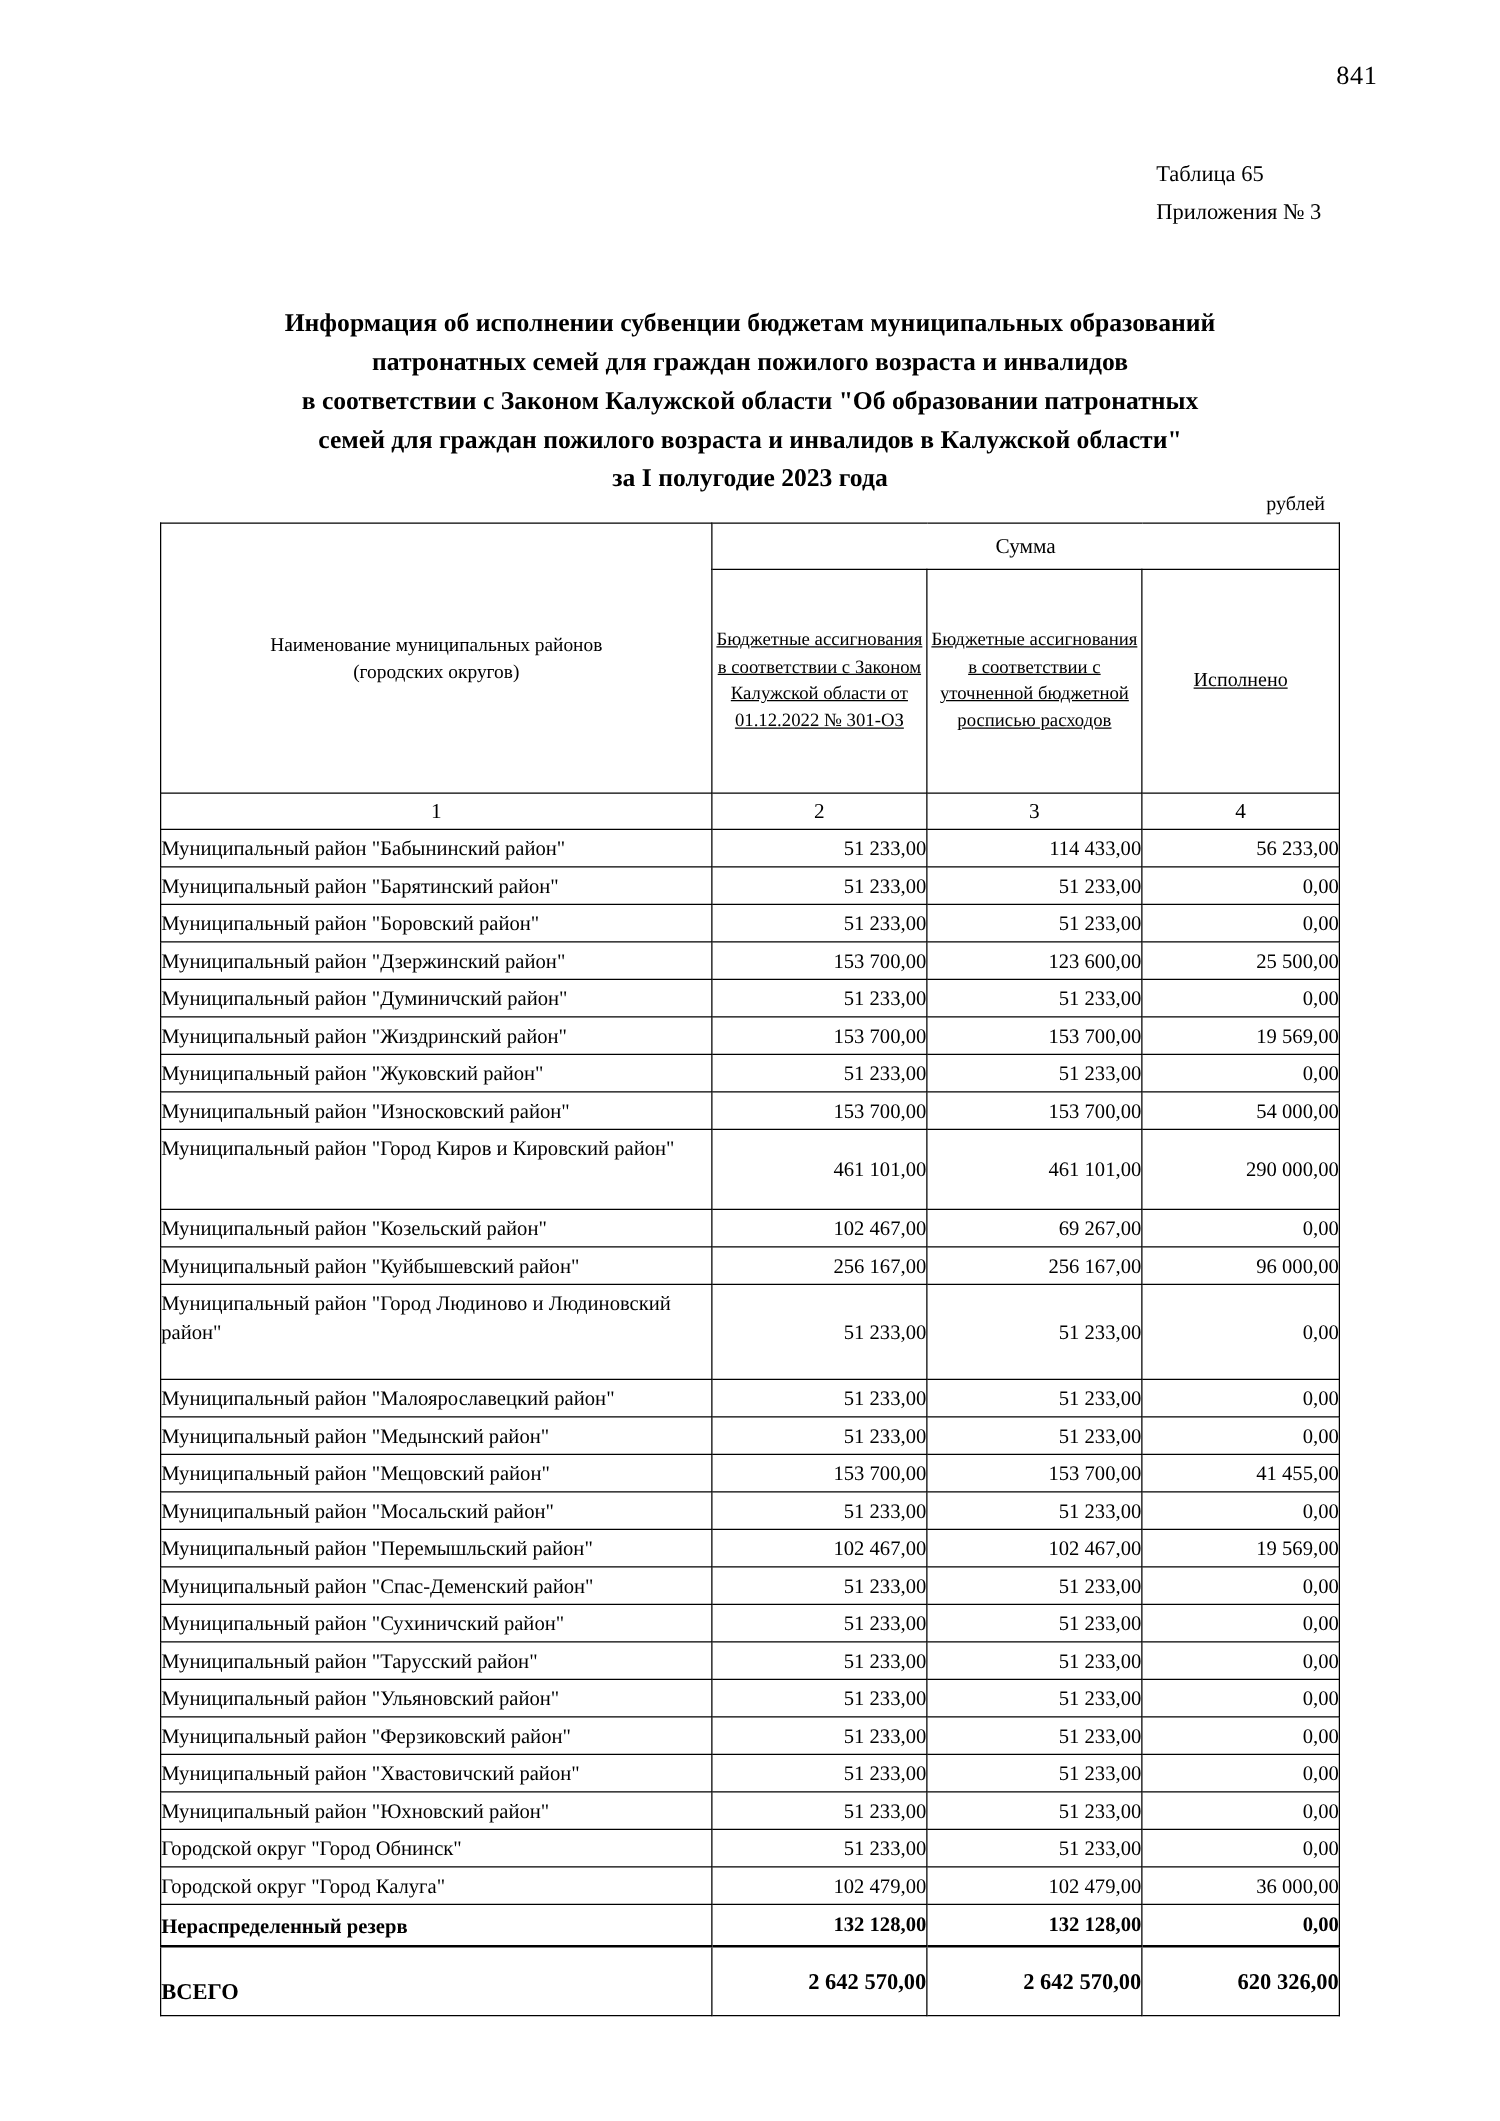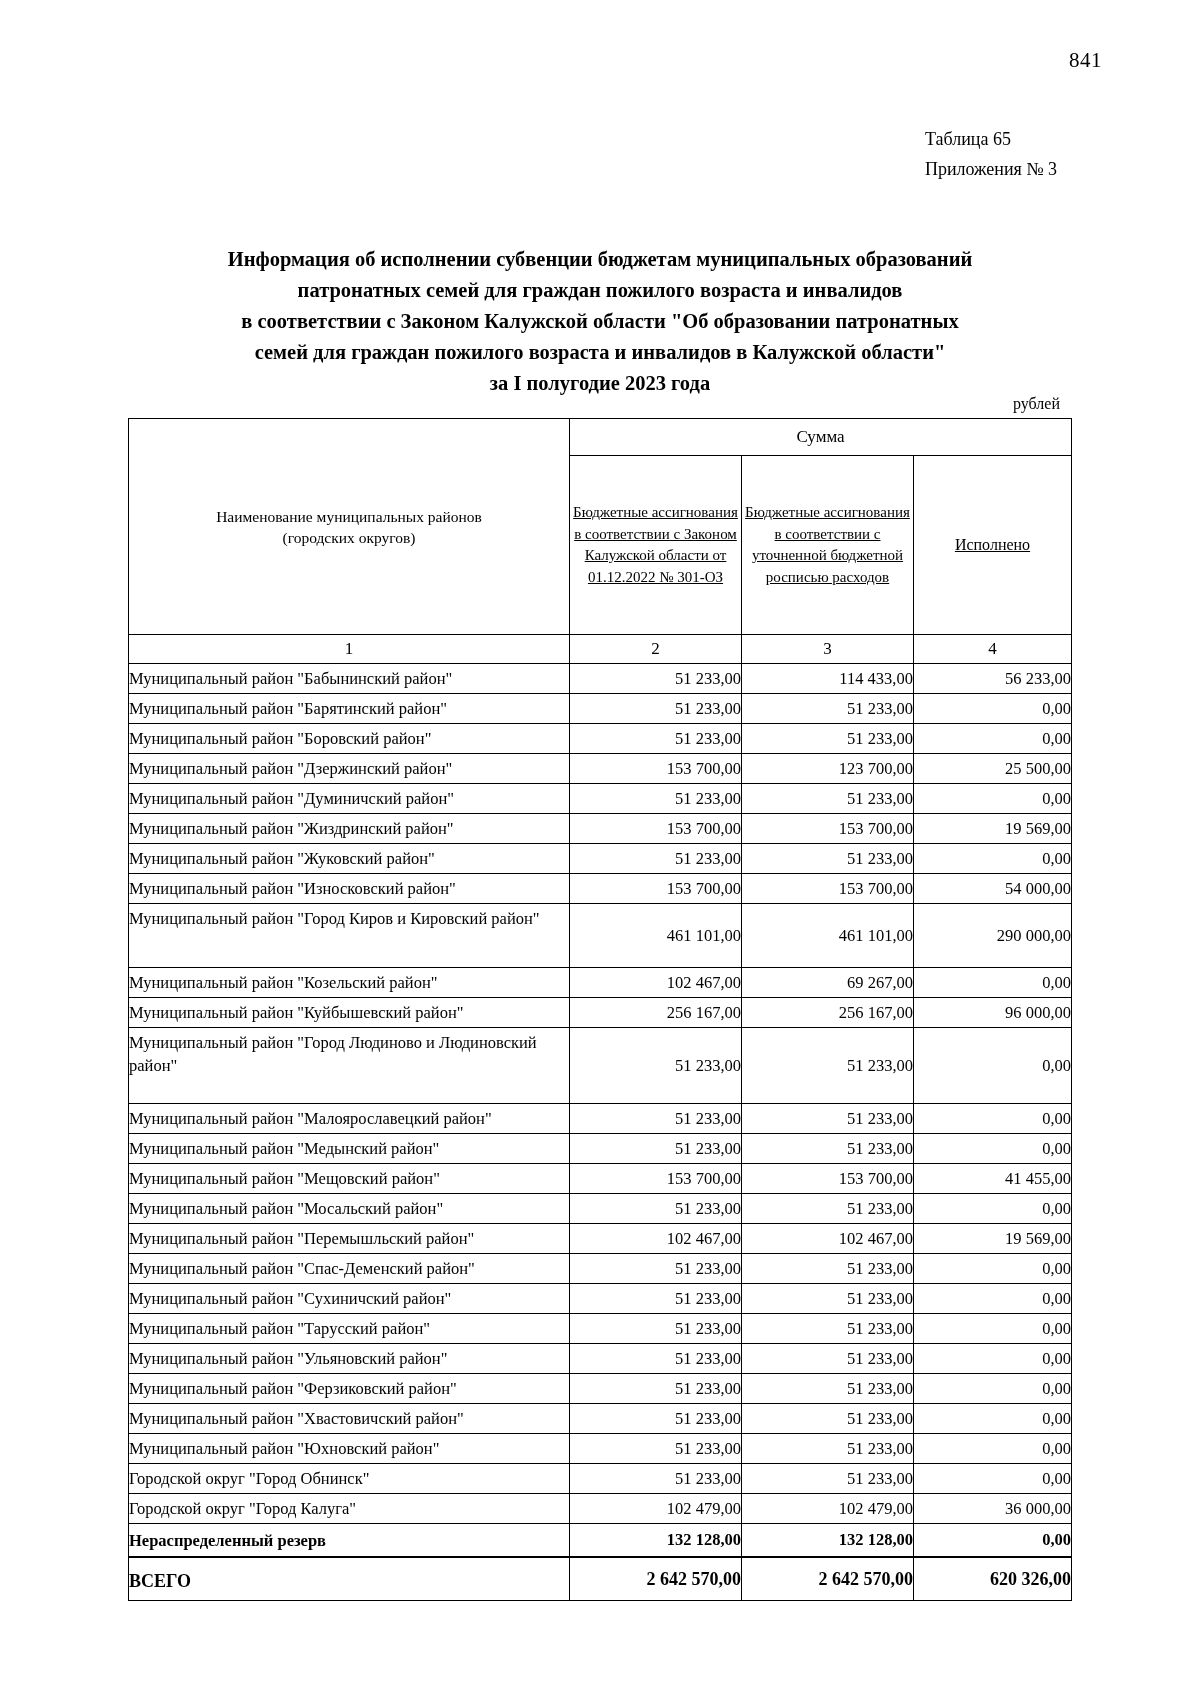--- a/index.html
+++ b/index.html
@@ -140,21 +140,21 @@
   tr.tall2 td { height: 72px; }
   tr.tall2 td.cname { vertical-align: top; padding-top: 3px; }
 
   tr.reserve td { font-weight: bold; height: 32px; }
   tr.total td {
     font-weight: bold;
     height: 38px;
     font-size: 18px;
     border-top: 2px solid #000;
   }
-  tr.total td.cname { padding-top: 4px; }
+  tr.total td.cname { padding-top: 16px; }
 </style>
 </head>
 <body>
 
 <div class="page">
 
   <div class="page-number">841</div>
 
   <div class="caption-block">
     <div>Таблица 65</div>
@@ -214,21 +214,21 @@
           </tr>
           <tr class="data">
             <td class="cname">Муниципальный район "Боровский район"</td>
             <td class="cnum">51 233,00</td>
             <td class="cnum">51 233,00</td>
             <td class="cnum">0,00</td>
           </tr>
           <tr class="data">
             <td class="cname">Муниципальный район "Дзержинский район"</td>
             <td class="cnum">153 700,00</td>
-            <td class="cnum">123 700,00</td>
+            <td class="cnum">123 600,00</td>
             <td class="cnum">25 500,00</td>
           </tr>
           <tr class="data">
             <td class="cname">Муниципальный район "Думиничский район"</td>
             <td class="cnum">51 233,00</td>
             <td class="cnum">51 233,00</td>
             <td class="cnum">0,00</td>
           </tr>
           <tr class="data">
             <td class="cname">Муниципальный район "Жиздринский район"</td>

